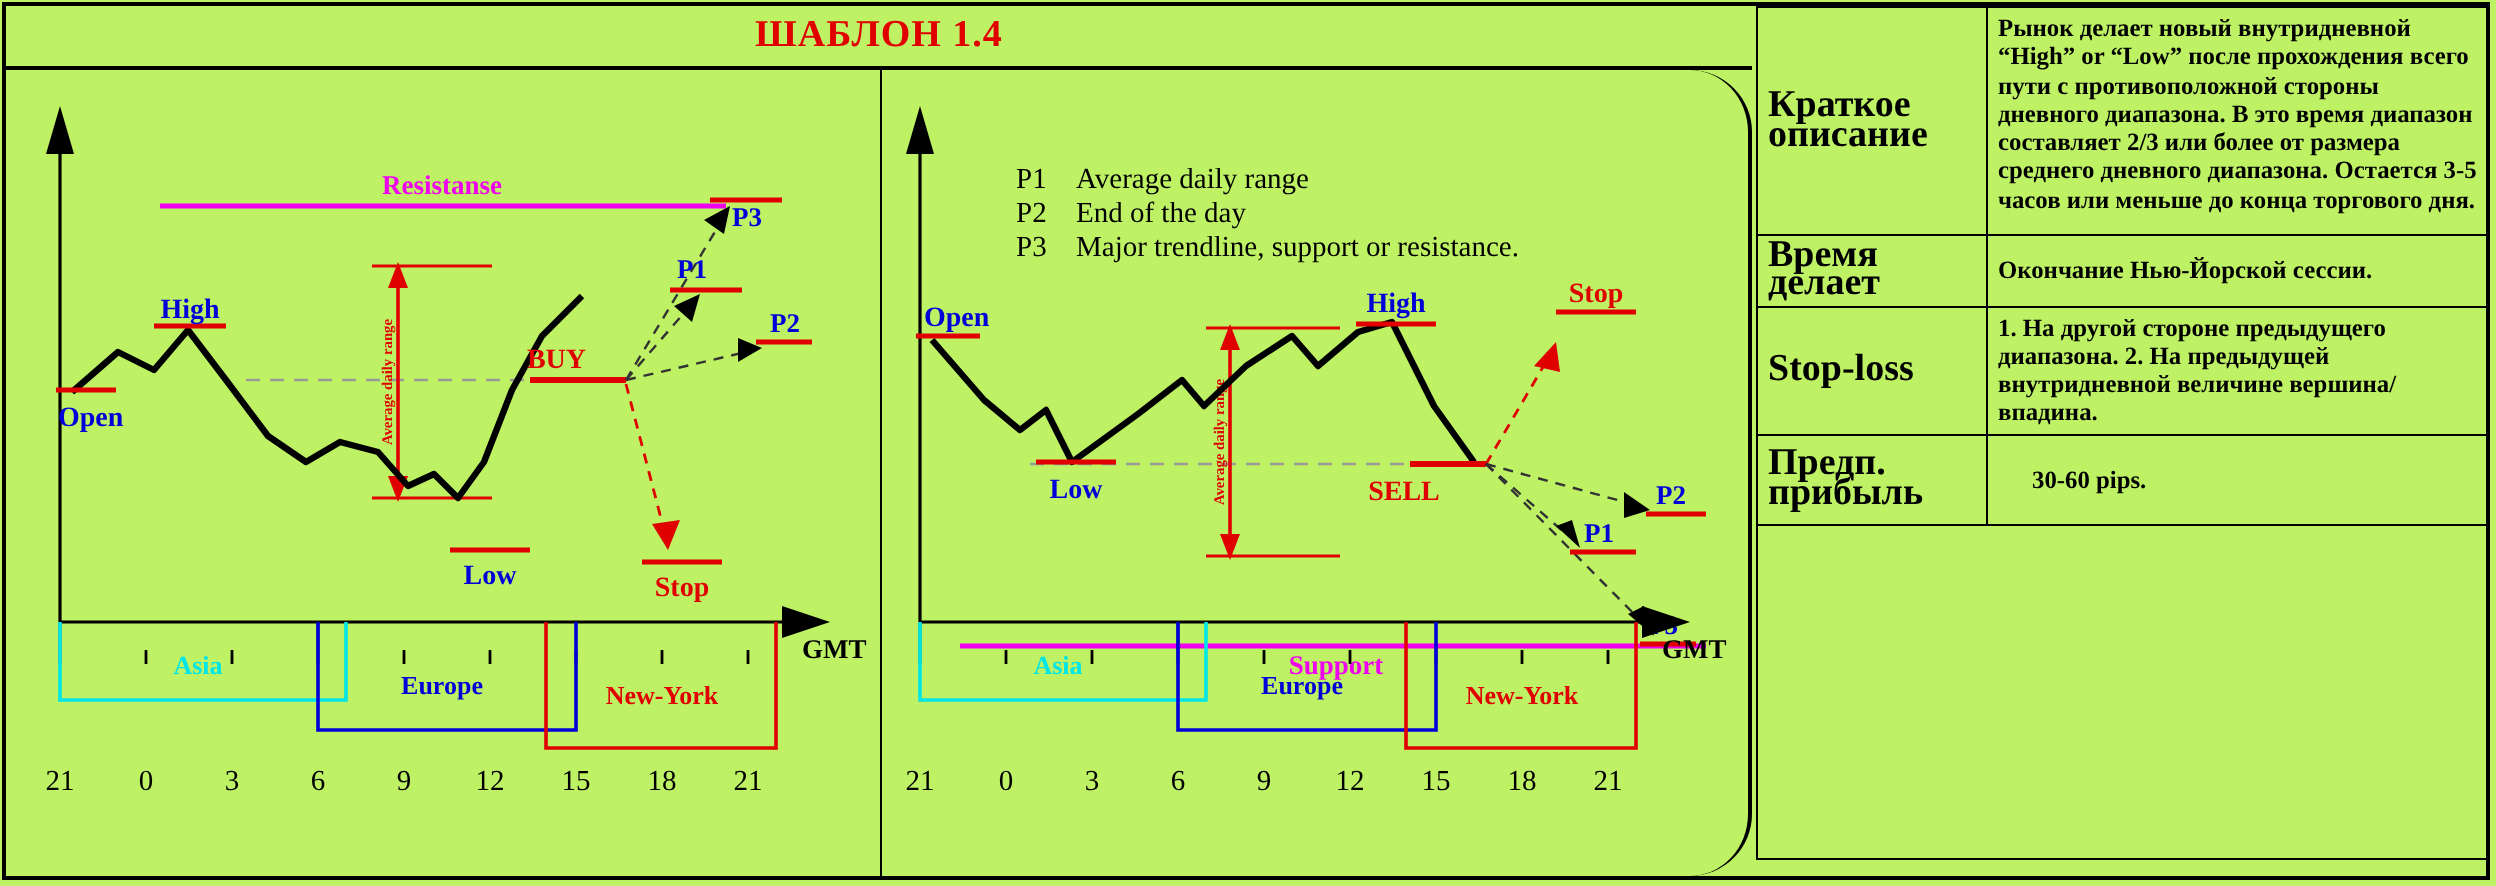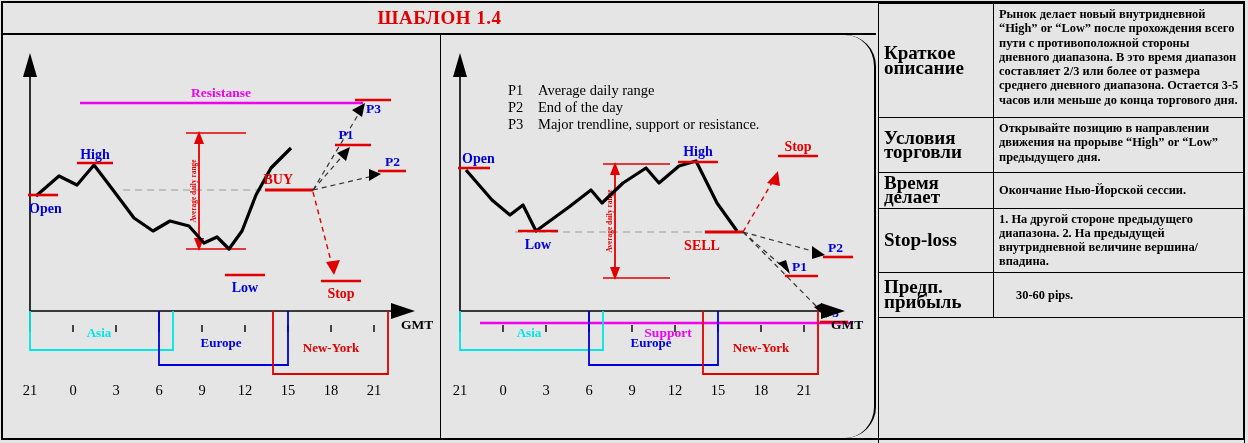--- a/index.html
+++ b/index.html
@@ -4,21 +4,21 @@
 <style>
   html, body {
     margin: 0; padding: 0;
     background: #ffffff;
     font-family: "Liberation Serif", serif;
   }
   #root {
     position: relative;
     width: 1248px;
     height: 443px;
-    background: #e5e5e5;
+    background: #bef264;
     overflow: hidden;
   }
   
   .frame {
     position: absolute;
     left: 1px; top: 1px;
     width: 1244px; height: 439px;
     border: 2px solid #000;
     box-sizing: border-box;
   }
@@ -367,27 +367,20 @@
 
   <div class="info-table">
     <table>
       <tbody>
           <tr>
         <td class="label">
           <div>Краткое</div>
           <div>описание</div>
         </td>
         <td class="value" style="height:107px;">Рынок делает новый внутридневной “High” or “Low” после прохождения всего пути с противоположной стороны дневного диапазона. В это время диапазон составляет 2/3 или более от размера среднего дневного диапазона. Остается 3-5 часов или меньше до конца торгового дня.</td>
-      </tr>
-      <tr>
-        <td class="label">
-          <div>Условия</div>
-          <div>торговли</div>
-        </td>
-        <td class="value" style="height:48px;">Открывайте позицию в направлении движения на прорыве “High” or “Low” предыдущего дня.</td>
       </tr>
       <tr>
         <td class="label">
           <div>Время делает</div>
         </td>
         <td class="value mid" style="height:22px;">Окончание Нью-Йорской сессии.</td>
       </tr>
       <tr>
         <td class="label">
           <div>Stop-loss</div>

